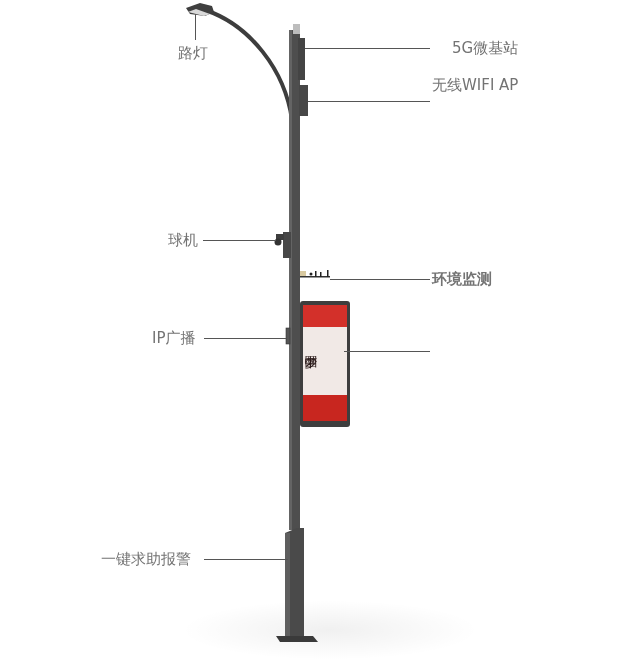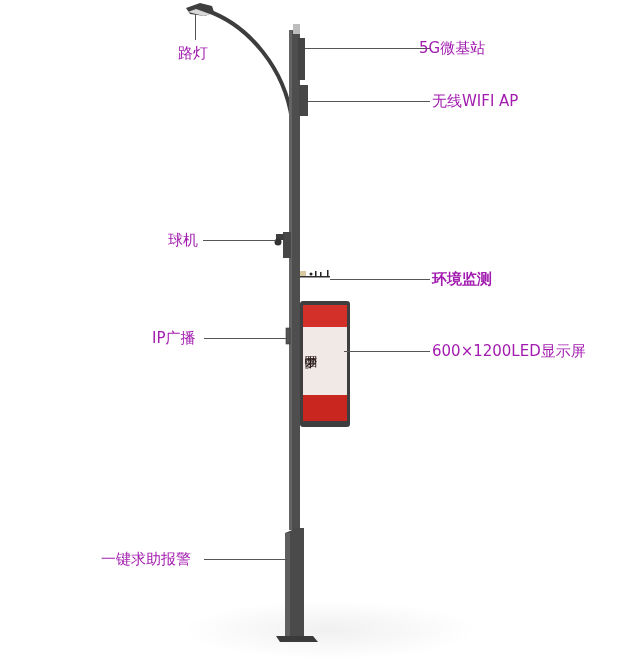--- a/index.html
+++ b/index.html
@@ -1,19 +1,19 @@
 <!DOCTYPE html>
 <html><head>
   <meta charset="utf-8">
   <style>
     html, body { margin: 0; padding: 0; background: #ffffff; }
     body { width: 643px; height: 662px; position: relative; overflow: hidden;
            font-family: "DejaVu Sans", "Liberation Sans", sans-serif; }
     .stage { position: absolute; left: 0; top: 0; width: 643px; height: 662px; }
-    .label { position: absolute; font-size: 15px; color: #a21caf; white-space: nowrap; line-height: 18px; }
+    .label { position: absolute; font-size: 15px; color: #737373; white-space: nowrap; line-height: 18px; }
     .leader { position: absolute; height: 1px; background: #555555; }
     .leader-v { position: absolute; width: 1px; background: #555555; }
     .ground { position: absolute; left: 180px; top: 600px; width: 300px; height: 60px;
               background: radial-gradient(ellipse at center, rgba(0,0,0,0.06), rgba(0,0,0,0) 70%); }
   </style>
 </head>
 <body>
 
 <div class="stage">
 
@@ -64,32 +64,31 @@
     <path d="M285,533 L297,528 L304,528 L304,638 L285,638 Z" fill="#4a4a4a"></path>
     <rect x="285" y="533" width="5" height="105" fill="#5e5e5e"></rect>
 
     <path d="M276,636 L313,636 L318,642 L280,642 Z" fill="#3a3a3a"></path>
   </svg>
 
   <div class="leader-v" style="left:195px; top:14px; height:26px;"></div>
   <div class="label" style="left:178px; top:44px;">路灯</div>
 
   <div class="leader" style="left:305px; top:48px; width:125px;"></div>
-  <div class="label" style="left:419px; top:39px;">5G微基站</div>
+  <div class="label" style="left:452px; top:39px;">5G微基站</div>
 
   <div class="leader" style="left:308px; top:101px; width:122px;"></div>
-  <div class="label" style="left:432px; top:92px;">无线WIFI AP</div>
+  <div class="label" style="left:432px; top:76px;">无线WIFI AP</div>
 
   <div class="label" style="left:168px; top:231px;">球机</div>
   <div class="leader" style="left:203px; top:240px; width:73px;"></div>
 
   <div class="leader" style="left:330px; top:279px; width:100px;"></div>
   <div class="label" style="left:432px; top:270px;font-weight:bold;">环境监测</div>
 
   <div class="label" style="left:152px; top:329px;">IP广播</div>
   <div class="leader" style="left:204px; top:338px; width:82px;"></div>
 
   <div class="leader" style="left:344px; top:351px; width:86px;"></div>
-  <div class="label" style="left:432px; top:342px;">600×1200LED显示屏</div>
 
   <div class="label" style="left:101px; top:550px;font-family:Liberation Serif, serif;">一键求助报警</div>
   <div class="leader" style="left:204px; top:559px; width:84px;"></div>
 </div>
 
 </body></html>

